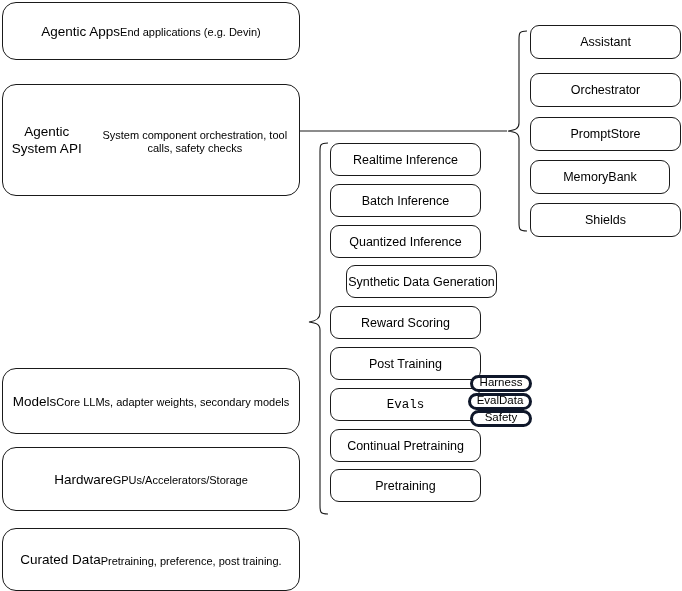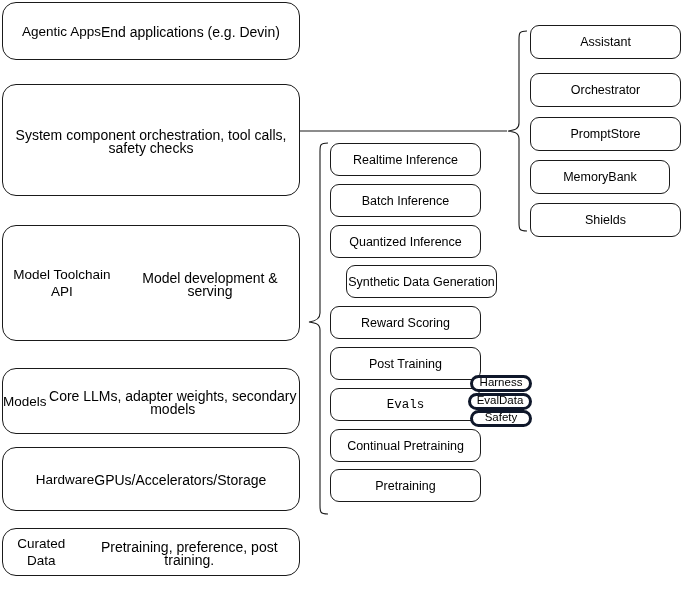--- a/index.html
+++ b/index.html
@@ -36,21 +36,21 @@
     text-align: center;
   }
 
   
   .layer-title {
     font-size: 13.5px;
     line-height: 17px;
     color: #000;
   }
   .layer-sub {
-    font-size: 14px;
+    font-size: 11px;
     line-height: 13px;
     color: #000;
     margin-top: 3px;
   }
 
   
   .chip {
     position: absolute;
     box-sizing: border-box;
     background: #ffffff;
@@ -120,39 +120,36 @@
              L 320 505
              C 320 512, 320 514, 328 514"></path>
   </svg>
 
   <div class="box" style="left:2px; top:2px; width:298px; height:58px;">
     <div class="layer-title">Agentic Apps</div>
     <div class="layer-sub">End applications (e.g. Devin)</div>
   </div>
 
   <div class="box" style="left:2px; top:84px; width:298px; height:112px;">
+    <div class="layer-title">Agentic System API</div>
     <div class="layer-sub">System component orchestration, tool calls, safety checks</div>
   </div>
 
-  <div class="box" style="left:2px; top:225px; width:298px; height:116px;">
-    <div class="layer-title">Model Toolchain API</div>
-    <div class="layer-sub">Model development &amp; serving</div>
-  </div>
 
   <div class="box" style="left:2px; top:368px; width:298px; height:66px;">
     <div class="layer-title">Models</div>
     <div class="layer-sub">Core LLMs, adapter weights, secondary models</div>
   </div>
 
   <div class="box" style="left:2px; top:447px; width:298px; height:64px;">
     <div class="layer-title">Hardware</div>
     <div class="layer-sub">GPUs/Accelerators/Storage</div>
   </div>
 
-  <div class="box" style="left:2px; top:528px; width:298px; height:48px;">
+  <div class="box" style="left:2px; top:528px; width:298px; height:63px;">
     <div class="layer-title">Curated Data</div>
     <div class="layer-sub">Pretraining, preference, post training.</div>
   </div>
 
   <div class="chip" style="left:530px; top:25px; width:151px; height:34px;">
     <span>Assistant</span>
   </div>
   <div class="chip" style="left:530px; top:73px; width:151px; height:34px;">
     <span>Orchestrator</span>
   </div>

